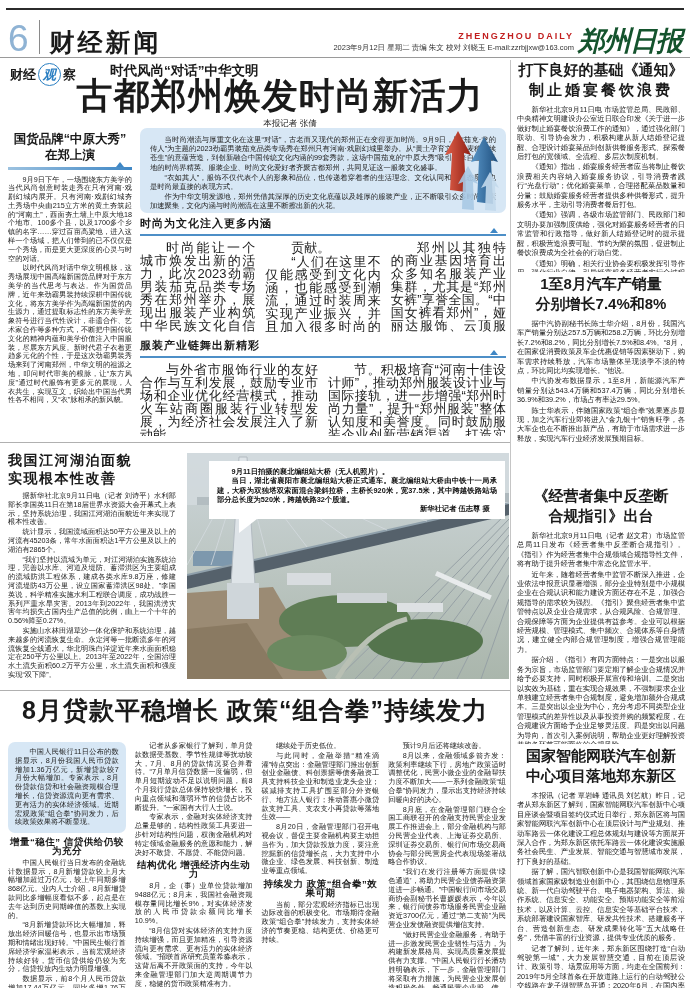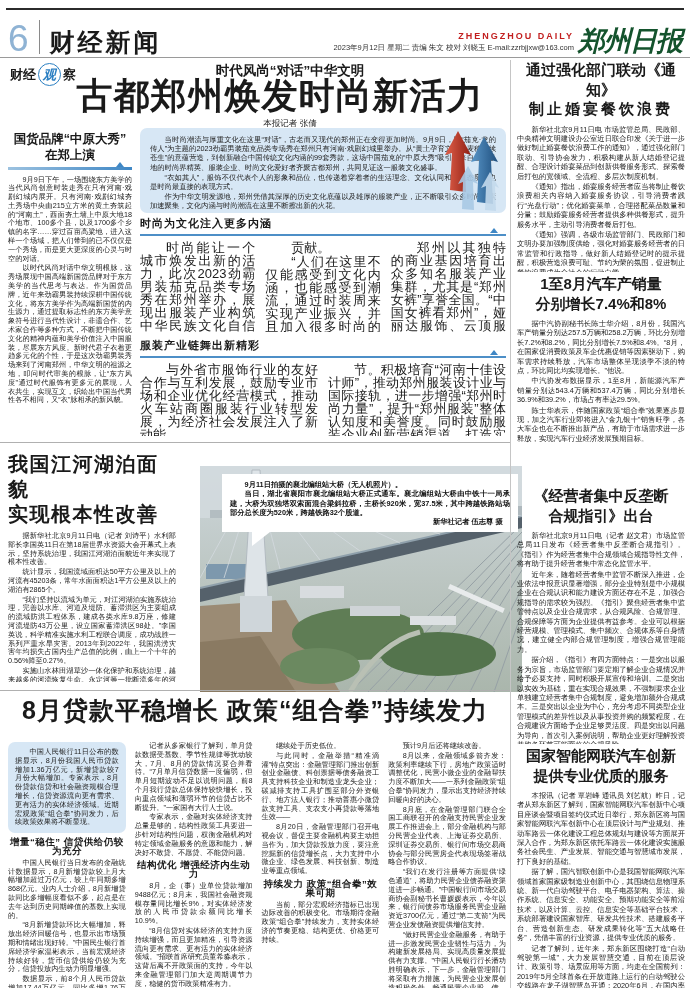--- a/index.html
+++ b/index.html
@@ -17,21 +17,21 @@
   .mast-en{color:#c21f1f;font-weight:bold;font-size:9px;letter-spacing:2px;}
   .dateline{font-size:7.5px;color:#333;margin-top:2px;white-space:nowrap;}
   .mast-cn{color:#14532d;font-size:27px;line-height:1;font-weight:bold;
            font-family:"Liberation Serif","DejaVu Serif",serif;font-style:italic;letter-spacing:-1px;}
   .header-rule{position:absolute;left:0;right:0;top:57px;height:1px;background:#9a9a9a;}
   
   .col-logo{position:absolute;left:10px;top:63px;display:flex;align-items:center;gap:2px;
             font-size:13px;font-weight:bold;}
   .logo-circle{width:21px;height:21px;border:1.5px solid #2b7fc2;border-radius:50%;color:#2b7fc2;
             display:flex;align-items:center;justify-content:center;font-size:13px;font-style:italic;}
-  .kicker{position:absolute;left:110px;width:360px;top:62px;text-align:center;
+  .kicker{position:absolute;left:110px;width:360px;top:62px;text-align:left;
           font-size:13.5px;font-weight:bold;}
   .main-headline{position:absolute;left:45px;width:470px;top:77px;margin:0;text-align:center;
           font-size:36px;font-weight:bold;letter-spacing:1px;line-height:1.05;}
   .byline{position:absolute;left:70px;width:440px;top:118px;text-align:center;font-size:8.5px;color:#222;}
   .left-article{position:absolute;left:8px;top:131px;width:124px;height:307px;overflow:hidden;}
   .small-title{font-size:12.5px;font-weight:bold;text-align:center;line-height:1.3;margin:0 0 3px 0;}
   .title-rule{position:relative;height:3px;background:linear-gradient(90deg,#9cc2e0,#3f87c5);margin-bottom:6px;}
   .tri{position:absolute;right:8px;bottom:3px;width:0;height:0;
        border-left:4px solid transparent;border-right:4px solid transparent;border-bottom:5px solid #3f87c5;}
   .body-sm{font-size:7.2px;line-height:8.8px;}
@@ -42,22 +42,22 @@
   .subsec{position:absolute;left:140px;width:366px;}
   .sec1{top:216px;height:118px;}
   .sec2{top:338px;height:100px;}
   .subsec h2{margin:0;text-align:left;font-size:11px;font-weight:bold;letter-spacing:1px;}
   .sec-rule{position:relative;height:2px;background:#4d8fc7;margin:3px 0 5px 0;}
   .cols3{display:flex;gap:10px;overflow:hidden;height:calc(100% - 27px);}
   .cols3 .col{flex:1;font-size:13px;line-height:13px;}
   .hrule{position:absolute;left:0;width:510px;height:1px;background:#b0b0b0;}
   
   .river{position:absolute;left:8px;top:452px;width:168px;height:230px;overflow:hidden;}
-  .river-title{margin:0 0 5px 0;font-size:20px;font-weight:bold;line-height:1.25;letter-spacing:1.5px;}
-  .photo{position:absolute;left:184px;top:450px;width:322px;height:262px;margin:16px;}
+  .river-title{margin:0 0 5px 0;font-size:14px;font-weight:bold;line-height:1.25;letter-spacing:1.5px;}
+  .photo{position:absolute;left:184px;top:450px;width:322px;height:262px;margin:3px;}
   .photo svg{display:block;}
   .caption-box{position:absolute;left:22px;right:4px;top:8px;background:#fff;padding:6px 8px;
                font-size:7.3px;line-height:9.3px;font-weight:bold;color:#111;}
   .cap-para{margin:0;text-indent:2em;text-align:justify;}
   .caption-tail{position:absolute;left:30px;top:100%;width:0;height:0;
                 border-top:14px solid #fff;border-right:18px solid transparent;}
   .credit{text-align:right;padding-right:1em;}
   
   .loan-headline{position:absolute;left:0;width:510px;top:694px;margin:0;text-align:center;
                  font-size:25px;font-weight:bold;letter-spacing:1px;}
@@ -295,21 +295,21 @@
           <p class="para">“做好民营企业金融服务，有助于进一步激发民营企业韧性与活力，为构建新发展格局、实现高质量发展提供有力支撑。”中国人民银行行长潘功胜明确表示，下一步，金融管理部门将采取有力措施，为民营企业发展创造积极条件，畅通民营企业股、债、贷三种融资渠道。</p>
         </div>
 
     </div>
   </section>
 
   <div class="vrule"></div>
 
   <article class="rail-article" style="top:60px;height:212px;">
     <h2 class="rail-title">
-      <div>通过强化部门联动《通知》</div>
+      <div>打下良好的基础《通知》</div>
       <div style="letter-spacing:3px;">制止婚宴餐饮浪费</div>
     </h2>
     <div class="rail-body">
         <p class="para">新华社北京9月11日电 市场监管总局、民政部、中央精神文明建设办公室近日联合印发《关于进一步做好制止婚宴餐饮浪费工作的通知》，通过强化部门联动、引导协会发力，积极构建从新人结婚登记提醒、合理设计婚宴菜品到创新供餐服务形式、探索餐后打包的宽领域、全流程、多层次制度机制。</p>
         <p class="para">《通知》指出，婚宴服务经营者应当将制止餐饮浪费相关内容纳入婚宴服务协议，引导消费者践行“光盘行动”；优化婚宴菜单，合理搭配菜品数量和分量；鼓励婚宴服务经营者提供多种供餐形式，提升服务水平，主动引导消费者餐后打包。</p>
         <p class="para">《通知》强调，各级市场监管部门、民政部门和文明办要加强制度供给，强化对婚宴服务经营者的日常监管和行政指导，做好新人结婚登记时的提示提醒，积极营造浪费可耻、节约为荣的氛围，促进制止餐饮浪费成为全社会的行动自觉。</p>
         <p class="para">《通知》明确，相关行业协会要积极发挥引导作用，强化行业自律，引导婚宴服务经营者实行全过程标准化、规范化管理，既保证食品安全，又减少食材不必要的损耗；引导婚宴服务经营者使用统一样式的公共餐具并提高公共餐具使用率。</p>
       </div>
   </article>
 
@@ -333,21 +333,21 @@
     <div class="rail-body">
         <p class="para">新华社北京9月11日电（记者 赵文君）市场监管总局11日发布《经营者集中反垄断合规指引》。《指引》作为经营者集中合规领域合规指导性文件，将有助于提升经营者集中常态化监管水平。</p>
         <p class="para">近年来，随着经营者集中监管不断深入推进，企业依法申报意识显著增强，部分企业特别是中小规模企业在合规认识和能力建设方面还存在不足，加强合规指导的需求较为强烈。《指引》聚焦经营者集中监管特点以及企业合规需求，从合规风险、合规管理、合规保障等方面为企业提供有益参考。企业可以根据经营规模、管理模式、集中频次、合规体系等自身情况，建立健全内部合规管理制度，增强合规管理能力。</p>
         <p class="para">据介绍，《指引》有四方面特点：一是突出以服务为宗旨，市场监管部门要定期了解企业合规情况并给予必要支持，同时积极开展宣传和培训。二是突出以实效为基础，重在实现合规效果，不强制要求企业单独建立经营者集中合规制度，避免增加额外合规成本。三是突出以企业为中心，充分考虑不同类型企业管理模式的差异性以及从事投资并购的频繁程度，在合规建设方面给予企业足够灵活度。四是突出以问题为导向，首次引入案例说明，帮助企业更好理解投资并购各环节可能面临的合规风险。</p>
       </div>
   </article>
 
   <article class="rail-article" style="top:746px;height:242px;">
     <h2 class="rail-title">
       <div>国家智能网联汽车创新</div>
-      <div>提供专业优质的服务</div>
+      <div>中心项目落地郑东新区</div>
     </h2>
     <div class="rail-body">
         <p class="para">本报讯（记者 覃岩峰 通讯员 刘艺航）昨日，记者从郑东新区了解到，国家智能网联汽车创新中心项目座谈会暨项目签约仪式近日举行，郑东新区将与国家智能网联汽车创新中心在顶层设计与产业规划、推动车路云一体化建设工程总体规划与建设等方面展开深入合作，为郑东新区依托车路云一体化建设实施服务社会民生、产业发展、智能交通与智慧城市发展，打下良好的基础。</p>
         <p class="para">据了解，国汽智联创新中心是我国智能网联汽车领域首家国家级制造业创新中心，其围绕信息物理系统、新一代自动驾驶平台、电子电器架构、算法、操作系统、信息安全、功能安全、预期功能安全等前沿技术，以及计算、云控、信息安全等基础平台技术，系统部署建设国家智库、研发共性技术、搭建服务平台、营造创新生态、研发成果转化等“五大战略任务”，凭借丰富的行业资源，提供专业优质的服务。</p>
         <p class="para">记者了解到，近年来，郑东新区围绕打造“自动驾驶第一城”，大力发展智慧交通，目前在顶层设计、政策引导、场景应用等方面，均走在全国前列：2019年5月全球首条在开放道路上运行的自动驾驶公交线路在龙子湖智慧岛开通；2020年6月，在国内率先实现自动驾驶（L3）商业应用验证的公交线路——中原科技城自动驾驶公交1号线开通运营。其中，自动驾驶1号线途经郑州足球公园、粉黛园、湿地公园、森林公园、郑州帆船水上运动俱乐部、金融岛、水上派出所、北龙湖游览胜地、贾鲁河水木栈道、观湖草坡、新发展体育东运河公园、东珠智能网球场等免费景点，线路广受市民热捧，早已成为全国来郑州参观游览的网红打卡地。</p>
       </div>
   </article>
 
 </div>
 

